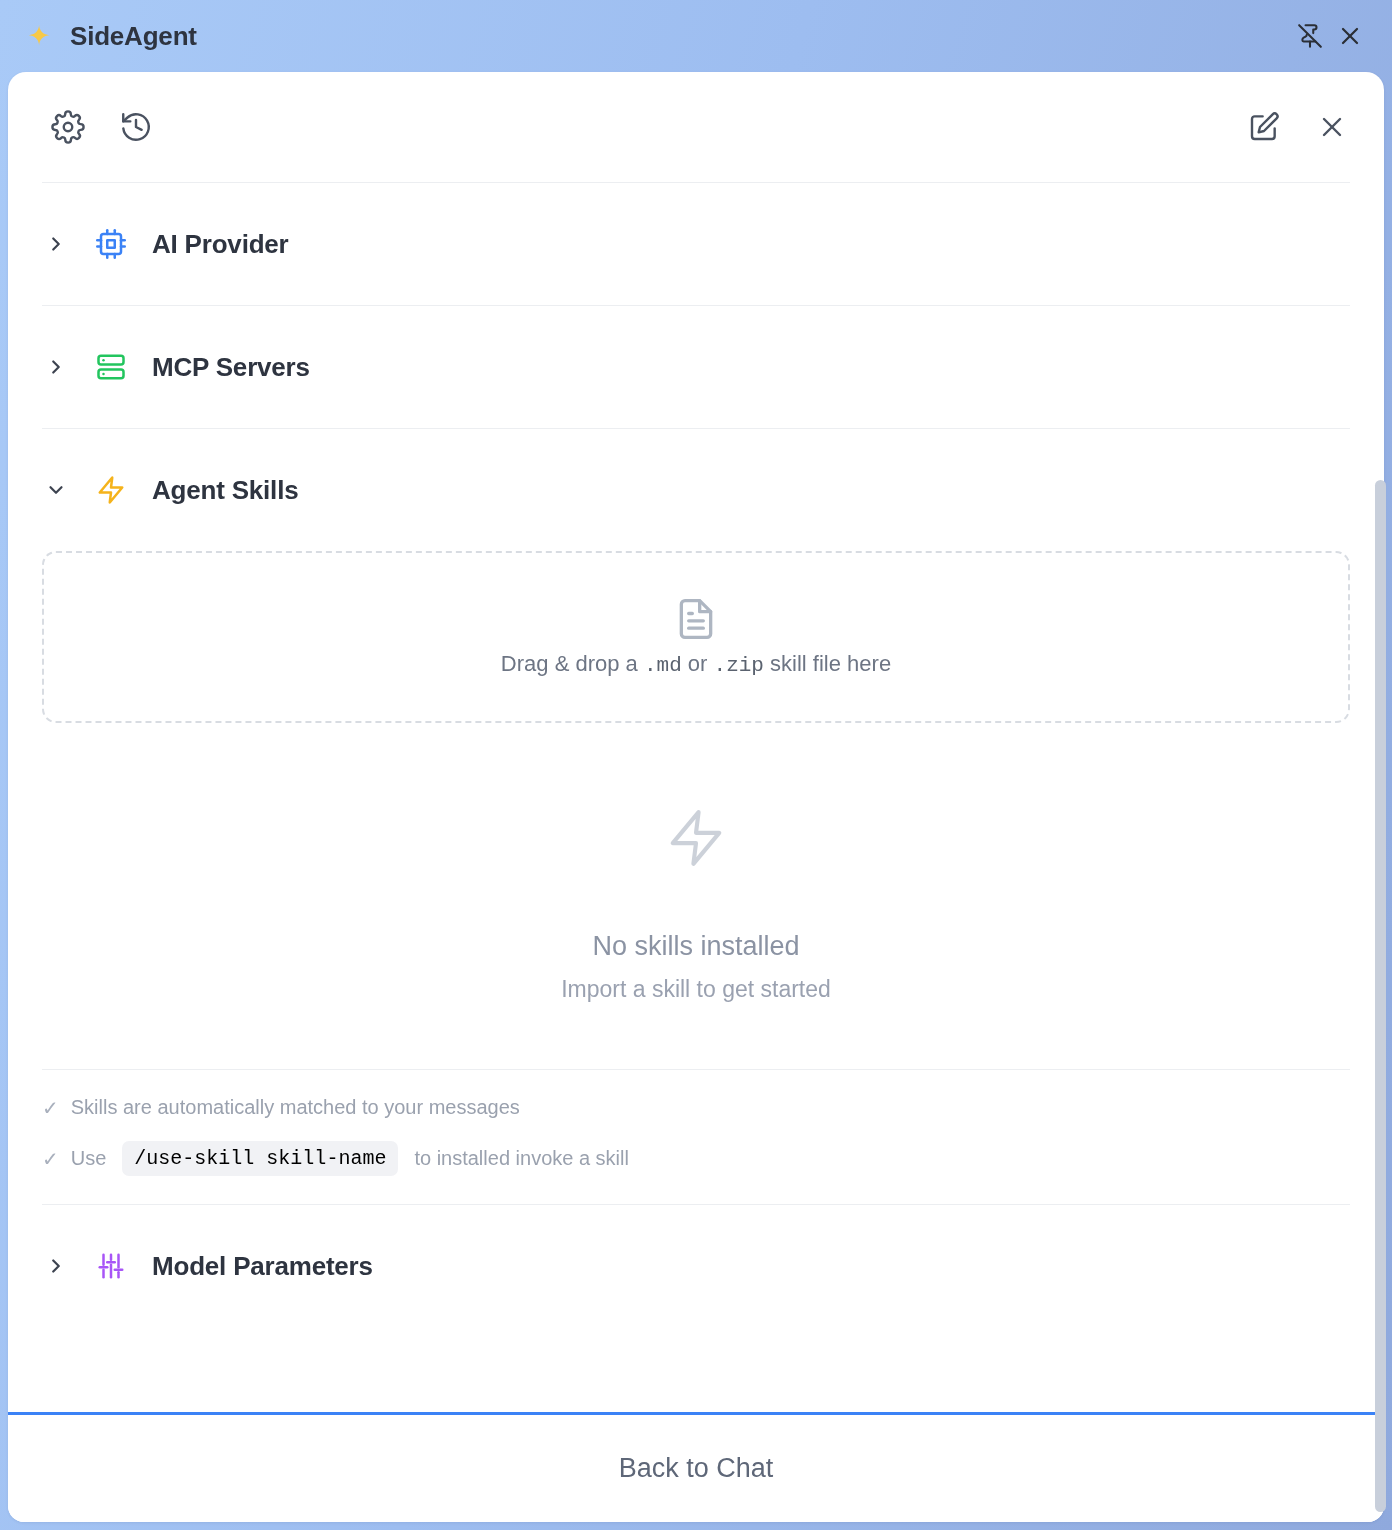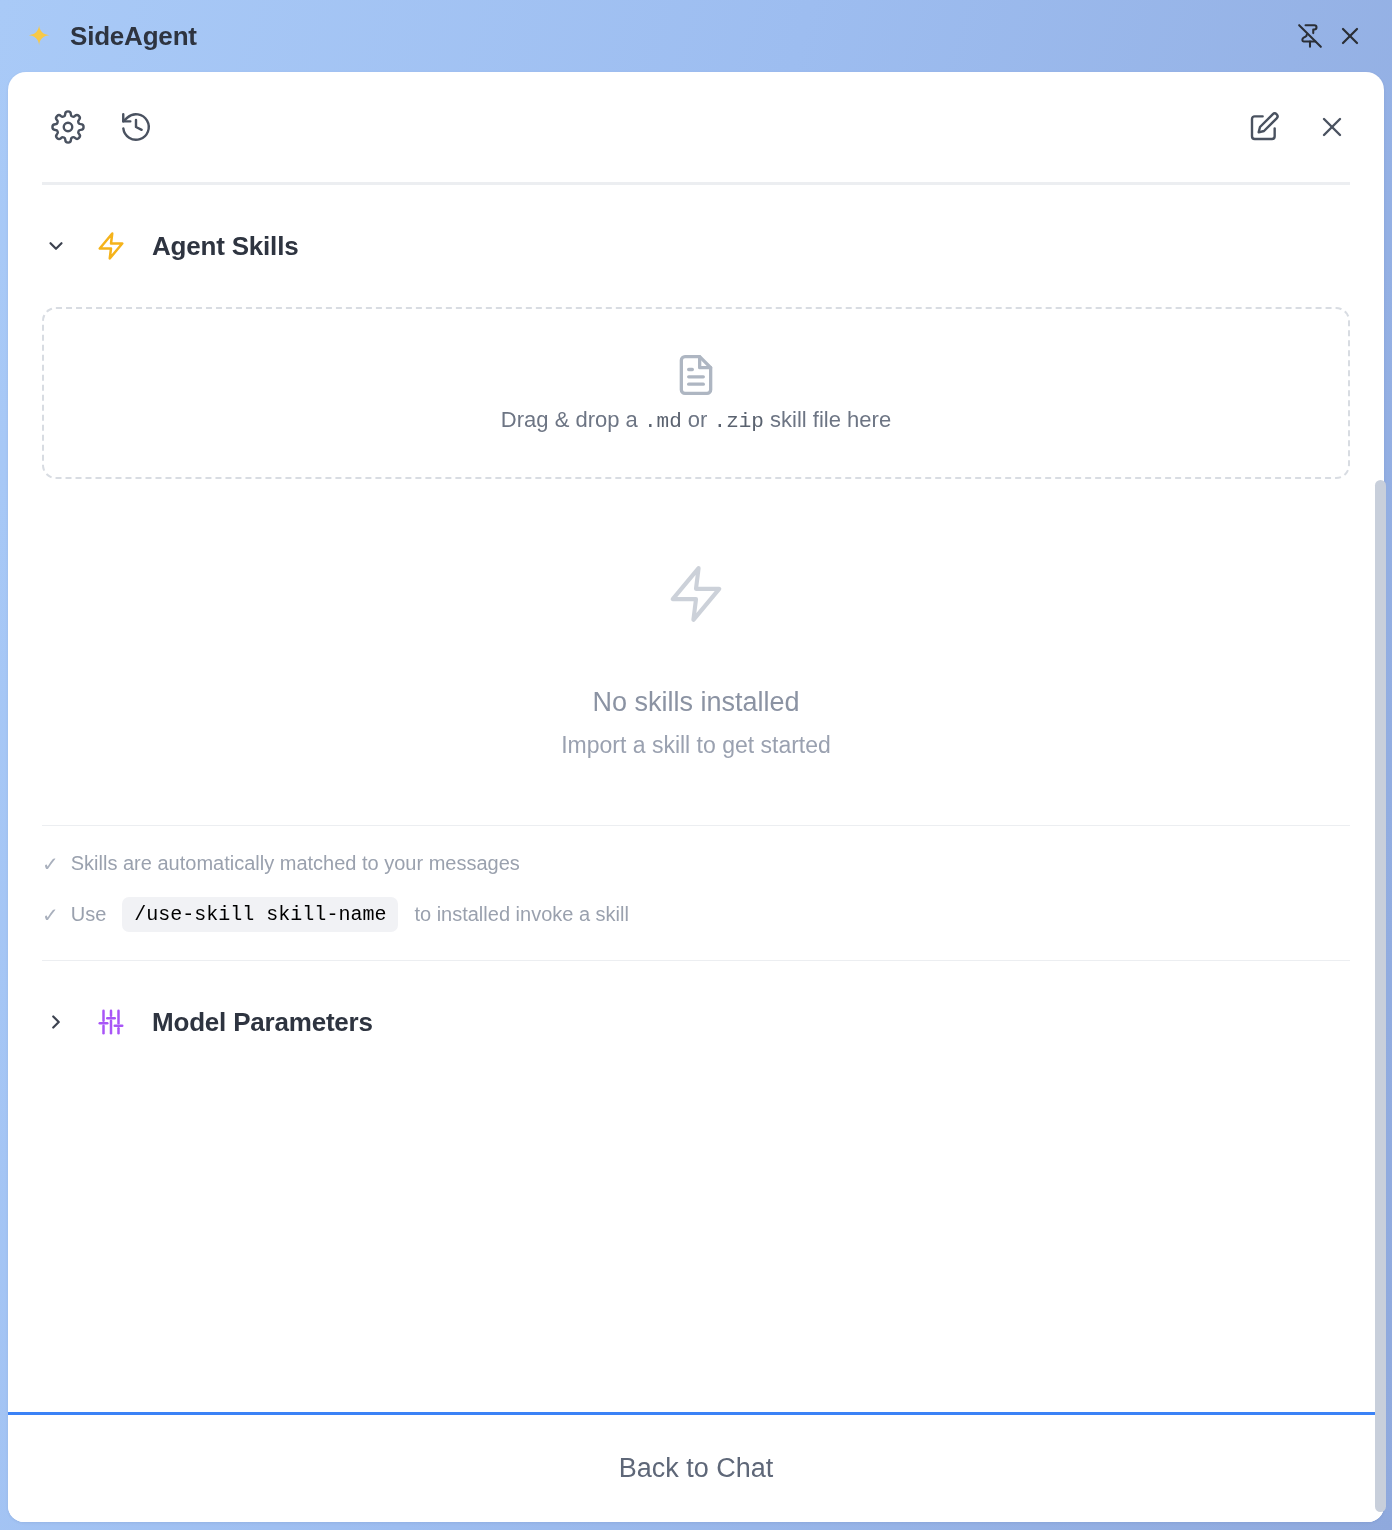--- a/index.html
+++ b/index.html
@@ -325,23 +325,61 @@
           <line x1="18" y1="6" x2="6" y2="18"></line>
           <line x1="6" y1="6" x2="18" y2="18"></line>
         </svg>
       </div>
     </div>
 
     <div id="scroll-body">
 
       <div class="divider"></div>
 
+      <div class="section-row">
+        <span class="chev">
+          <svg width="22" height="22" viewBox="0 0 24 24" fill="none" stroke="currentColor" stroke-width="2.4" stroke-linecap="round" stroke-linejoin="round">
+            <polyline points="9 18 15 12 9 6"></polyline>
+          </svg>
+        </span>
+        <span class="sec-icon">
+          <svg width="30" height="30" viewBox="0 0 24 24" fill="none" stroke="#3b82f6" stroke-width="2" stroke-linecap="round" stroke-linejoin="round">
+            <rect x="4" y="4" width="16" height="16" rx="2"></rect>
+            <rect x="9" y="9" width="6" height="6"></rect>
+            <line x1="9" y1="1" x2="9" y2="4"></line>
+              <line x1="15" y1="1" x2="15" y2="4"></line>
+            <line x1="9" y1="20" x2="9" y2="23"></line>
+              <line x1="15" y1="20" x2="15" y2="23"></line>
+            <line x1="20" y1="9" x2="23" y2="9"></line>
+              <line x1="20" y1="14" x2="23" y2="14"></line>
+            <line x1="1" y1="9" x2="4" y2="9"></line>
+              <line x1="1" y1="14" x2="4" y2="14"></line>
+          </svg>
+        </span>
+        <span class="sec-label">AI Provider</span>
+      </div>
 
       <div class="divider"></div>
 
+      <div class="section-row">
+        <span class="chev">
+          <svg width="22" height="22" viewBox="0 0 24 24" fill="none" stroke="currentColor" stroke-width="2.4" stroke-linecap="round" stroke-linejoin="round">
+            <polyline points="9 18 15 12 9 6"></polyline>
+          </svg>
+        </span>
+        <span class="sec-icon">
+          <svg width="30" height="30" viewBox="0 0 24 24" fill="none" stroke="#22c55e" stroke-width="2" stroke-linecap="round" stroke-linejoin="round">
+            <rect x="2" y="3" width="20" height="7" rx="2"></rect>
+            <rect x="2" y="14" width="20" height="7" rx="2"></rect>
+            <line x1="6" y1="6.5" x2="6.01" y2="6.5"></line>
+            <line x1="6" y1="17.5" x2="6.01" y2="17.5"></line>
+          </svg>
+        </span>
+        <span class="sec-label">MCP Servers</span>
+      </div>
 
       <div class="divider"></div>
 
       <div class="section-row">
         <span class="chev">
           <svg width="22" height="22" viewBox="0 0 24 24" fill="none" stroke="currentColor" stroke-width="2.4" stroke-linecap="round" stroke-linejoin="round">
             <polyline points="6 9 12 15 18 9"></polyline>
           </svg>
         </span>
         <span class="sec-icon">

